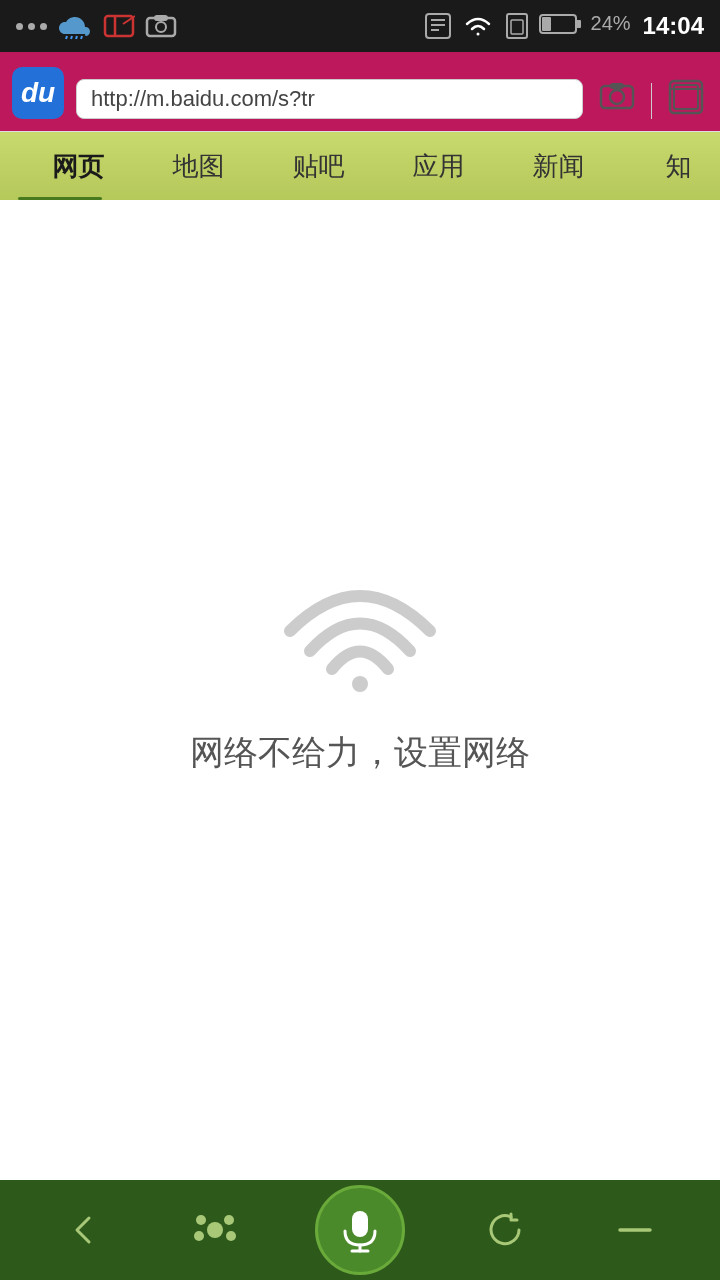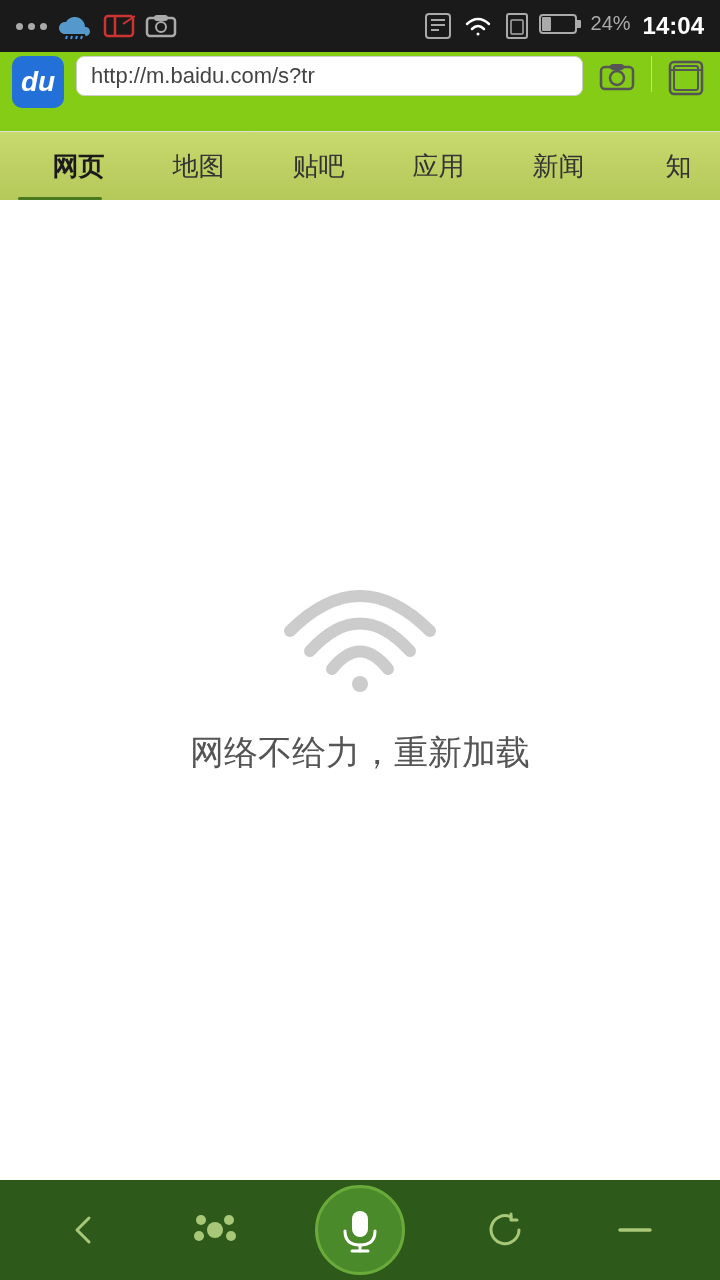--- a/index.html
+++ b/index.html
@@ -41,25 +41,25 @@
       align-items: flex-start;
       gap: 8px;
       color: #fff;
       font-size: 22px;
     }
 
     
     .address-bar {
       width: 100%;
       height: 80px;
-      background: #84cc16;
+      background: #be185d;
       border-bottom: 1px solid #ddd;
       display: flex;
-      align-items: flex-start;
-      padding: 4px 12px;
+      align-items: flex-end;
+      padding: 12px 12px;
       gap: 12px;
     }
     .baidu-logo {
       width: 52px;
       height: 52px;
       background: #2370d8;
       border-radius: 10px;
       display: flex;
       align-items: center;
       justify-content: center;
@@ -331,21 +331,21 @@
       <path d="M10 75 Q80 5 150 75" stroke="#ccc" stroke-width="12" fill="none" stroke-linecap="round"></path>
 
       <path d="M30 95 Q80 40 130 95" stroke="#ccc" stroke-width="12" fill="none" stroke-linecap="round"></path>
 
       <path d="M52 113 Q80 78 108 113" stroke="#ccc" stroke-width="12" fill="none" stroke-linecap="round"></path>
 
       <circle cx="80" cy="128" r="8" fill="#ccc"></circle>
     </svg>
   </div>
 
-  <div class="error-message">网络不给力，重新加载</div>
+  <div class="error-message">网络不给力，设置网络</div>
 
 
 </div>
 
 <div class="bottom-bar">
   <div class="bottom-icon">
     <svg width="36" height="36" viewBox="0 0 36 36" fill="none">
       <path d="M22 6 L10 18 L22 30" stroke="#a8c878" stroke-width="3" stroke-linecap="round" stroke-linejoin="round" fill="none"></path>
     </svg>
   </div>

